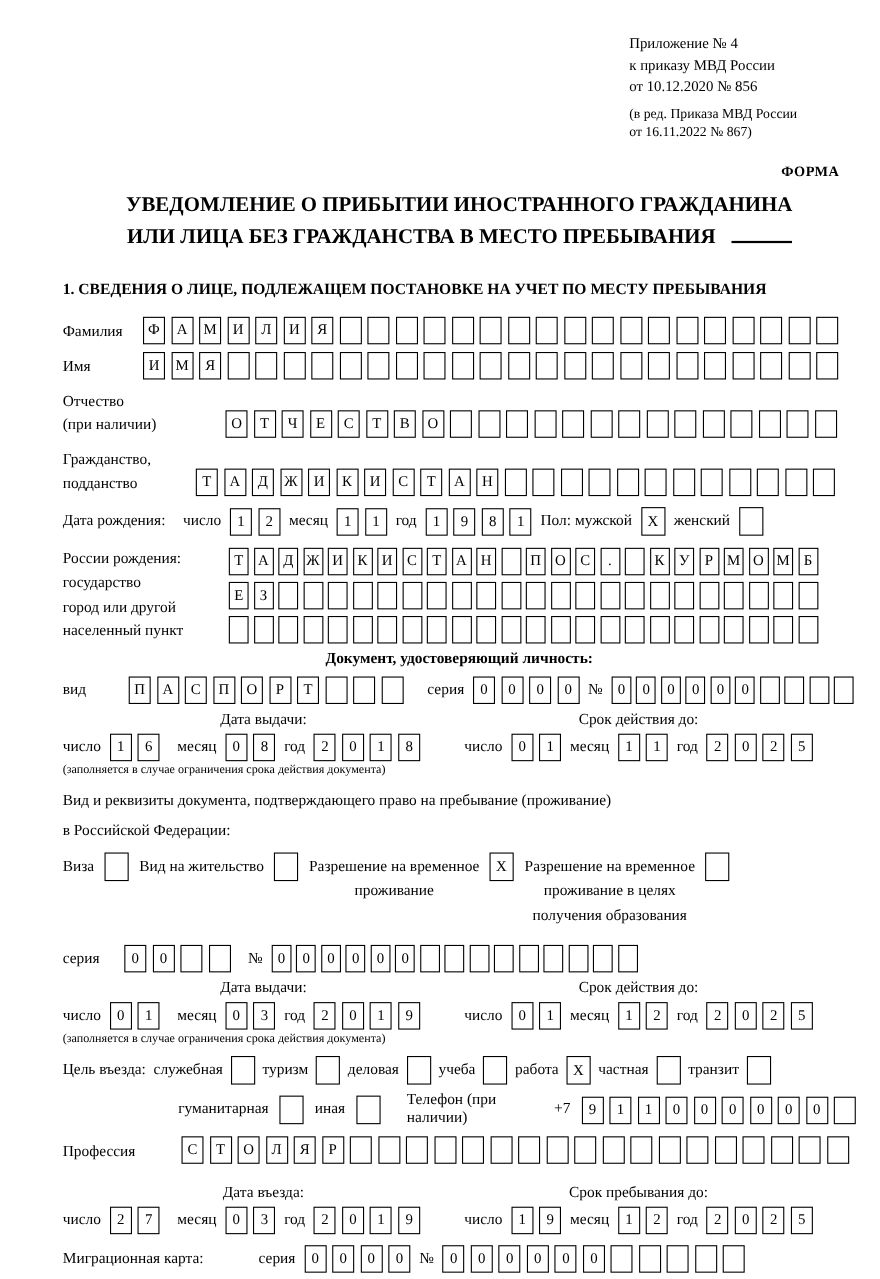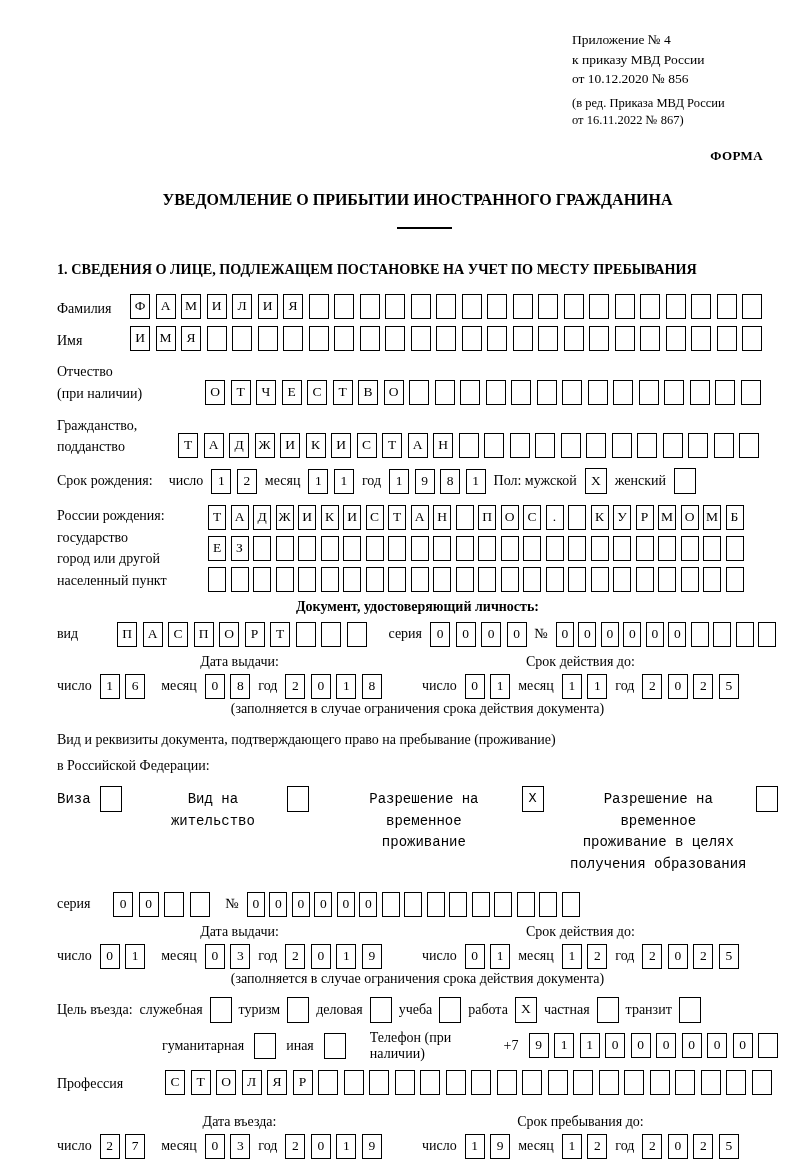--- a/index.html
+++ b/index.html
@@ -6,21 +6,21 @@
   html,body { margin:0; padding:0; background:#fff; }
   .page{
     width:800px; min-height:1163px; background:#fff; color:#000;
     padding:30px 22px 24px 57px;
     font-family:"Liberation Serif","DejaVu Serif",serif;
     font-size:14px; position:relative;
   }
   .hdr{ margin-left:515px; line-height:1.45; font-size:13.5px; }
   .hdr .rev{ margin-top:6px; font-size:12.5px; line-height:1.4; }
   .forma{ text-align:right; padding-right:15px; font-weight:bold; font-size:13px; margin-top:18px; letter-spacing:.4px; }
-  .title{ text-align:center; font-weight:bold; font-size:16px; margin-top:24px; line-height:1.55; }
+  .title{ text-align:center; font-weight:bold; font-size:19px; margin-top:8px; line-height:1.55; }
   .tline{ display:inline-block; width:55px; border-bottom:2px solid #000; margin-left:14px; }
   .sec{ font-weight:bold; font-size:14.2px; margin-top:24px; margin-bottom:16px; }
 
   .frow{ display:flex; align-items:flex-end; margin-bottom:7px; }
   .inline{ align-items:center; }
   .lbl{ flex:none; line-height:1.55; padding-top:3px; }
   .cellrow{ display:flex; gap:5.5px; flex:none; }
   .cell{
     flex:none; width:20px; height:25px; border:1.5px solid #000;
     display:flex; align-items:center; justify-content:center;
@@ -29,23 +29,23 @@
   .sm{ gap:4.5px; }
   .sm .cell{ width:18px; }
   .cb .cell{ width:22px; height:26px; }
   .stack{ display:flex; flex-direction:column; gap:6px; }
   .rep-stack{ gap:8px; }
   .center-bold{ text-align:center; font-weight:bold; margin:2px 0 7px; } .gap8{ gap:8px; } .gap10{ gap:10px; }
   .ml14{ margin-left:14px; } .ml8{ margin-left:8px; }
   .twocol{ display:flex; margin-bottom:2px; }
   .datecol .dh{ text-align:center; margin-bottom:4px; }
   .col1{ width:365px; flex:none; }
-  .note{ font-size:14px; text-align:center; margin:0 0 10px; }
+  .note{ font-size:11px; text-align:left; margin:0 0 10px; }
   .intro{ line-height:1.9; }
-  .opts{ display:flex; align-items:flex-start; gap:16px; margin:6px 0 16px;font-family:Liberation Mono, monospace; }
+  .opts{ display:flex; align-items:flex-start; margin:6px 0 16px; }
   .opt{ display:flex; align-items:flex-start; gap:9px; }
   .opt .optlbl{ white-space:pre-line; text-align:center; line-height:1.55; padding-top:3px; }
   .purposes{ gap:7px; flex-wrap:nowrap; }
 </style>
 </head>
 <body>
 
 <div class="page">
 
   <div class="hdr">
@@ -56,21 +56,21 @@
       <div>(в ред. Приказа МВД России</div>
       <div>от 16.11.2022 № 867)</div>
     </div>
   </div>
 
   <div class="forma">ФОРМА</div>
 
   <div class="title">
     <div>УВЕДОМЛЕНИЕ О ПРИБЫТИИ ИНОСТРАННОГО ГРАЖДАНИНА</div>
     <div>
-      <span class="tline"></span>
+      <span>ИЛИ ЛИЦА БЕЗ ГРАЖДАНСТВА В МЕСТО ПРЕБЫВАНИЯ</span><span class="tline"></span>
     </div>
   </div>
 
   <div class="sec">1. СВЕДЕНИЯ О ЛИЦЕ, ПОДЛЕЖАЩЕМ ПОСТАНОВКЕ НА УЧЕТ ПО МЕСТУ ПРЕБЫВАНИЯ</div>
 
   <div class="frow">
     <div class="lbl" style="width:73px">Фамилия</div>
     <div class="cellrow">
         <span class="cell">Ф</span>
         <span class="cell">А</span>
@@ -188,21 +188,21 @@
         <span class="cell"></span>
         <span class="cell"></span>
         <span class="cell"></span>
         <span class="cell"></span>
         <span class="cell"></span>
         <span class="cell"></span>
       </div>
   </div>
 
   <div class="frow inline gap8" style="margin-top:10px">
-    <span>Срок рождения:</span>
+    <span>Дата рождения:</span>
     <span class="ml8">число</span>
     <div class="cellrow">
         <span class="cell">1</span>
         <span class="cell">2</span>
       </div>
     <span>месяц</span>
     <div class="cellrow">
         <span class="cell">1</span>
         <span class="cell">1</span>
       </div>

